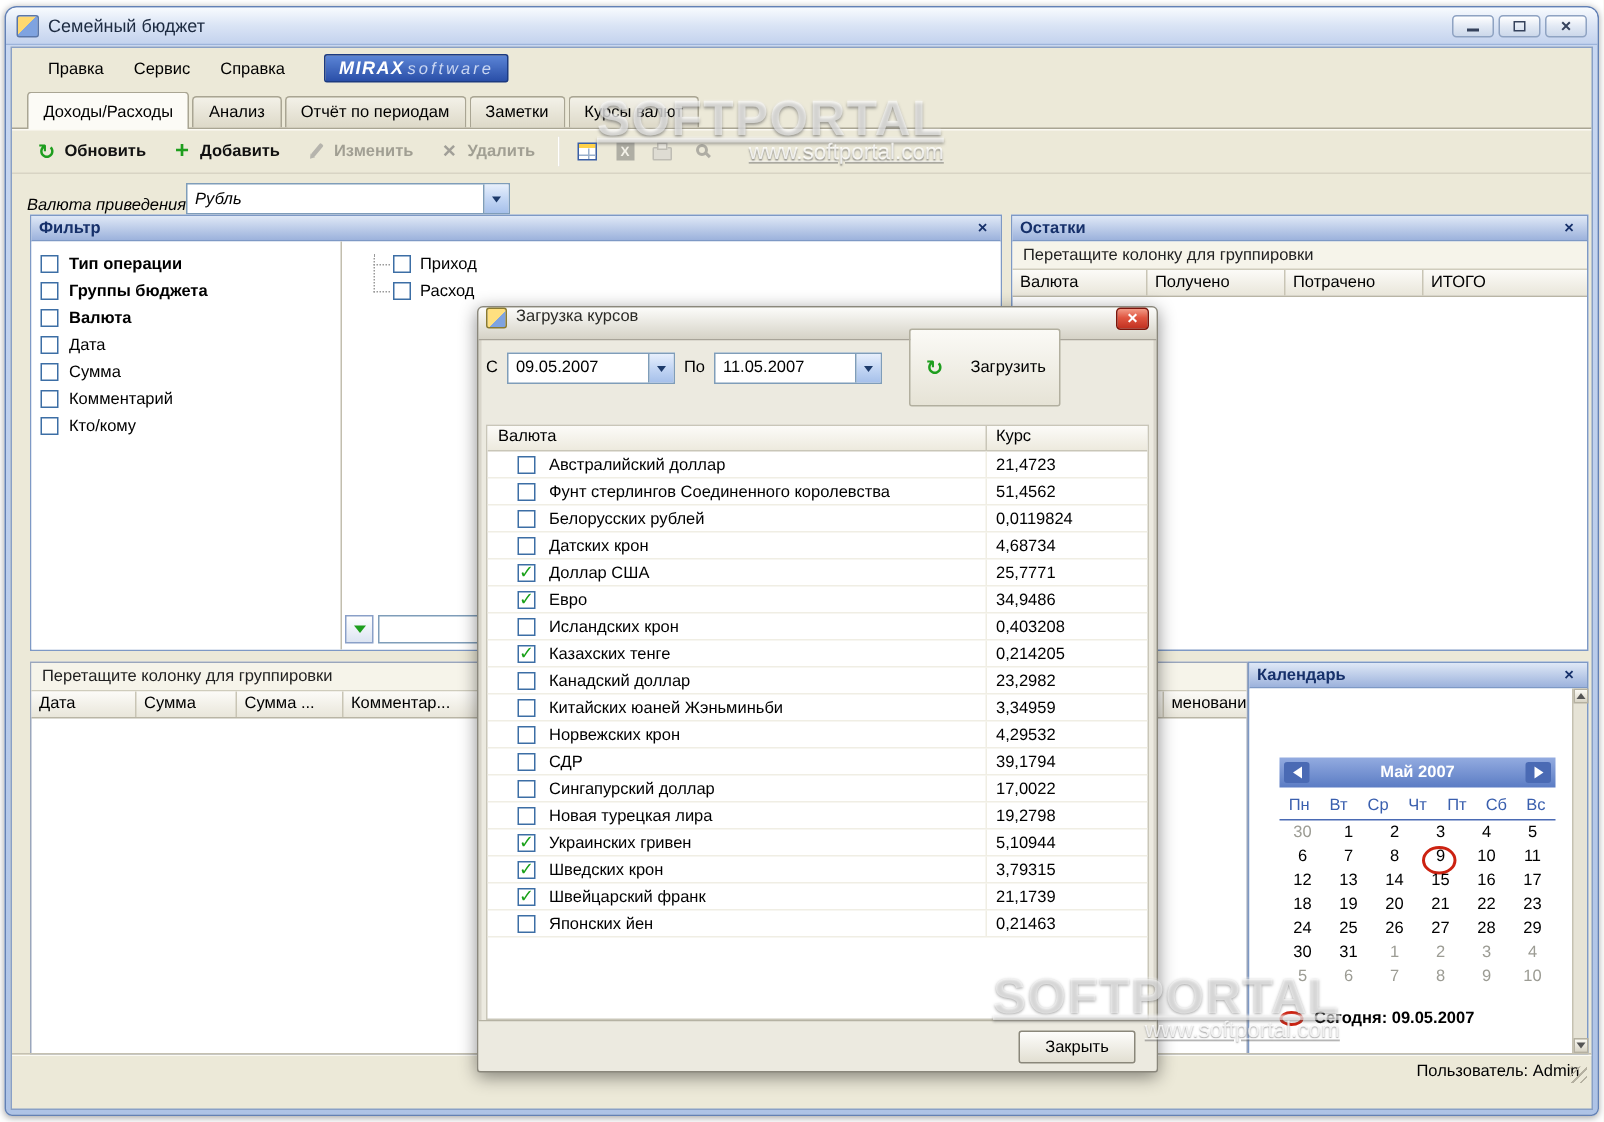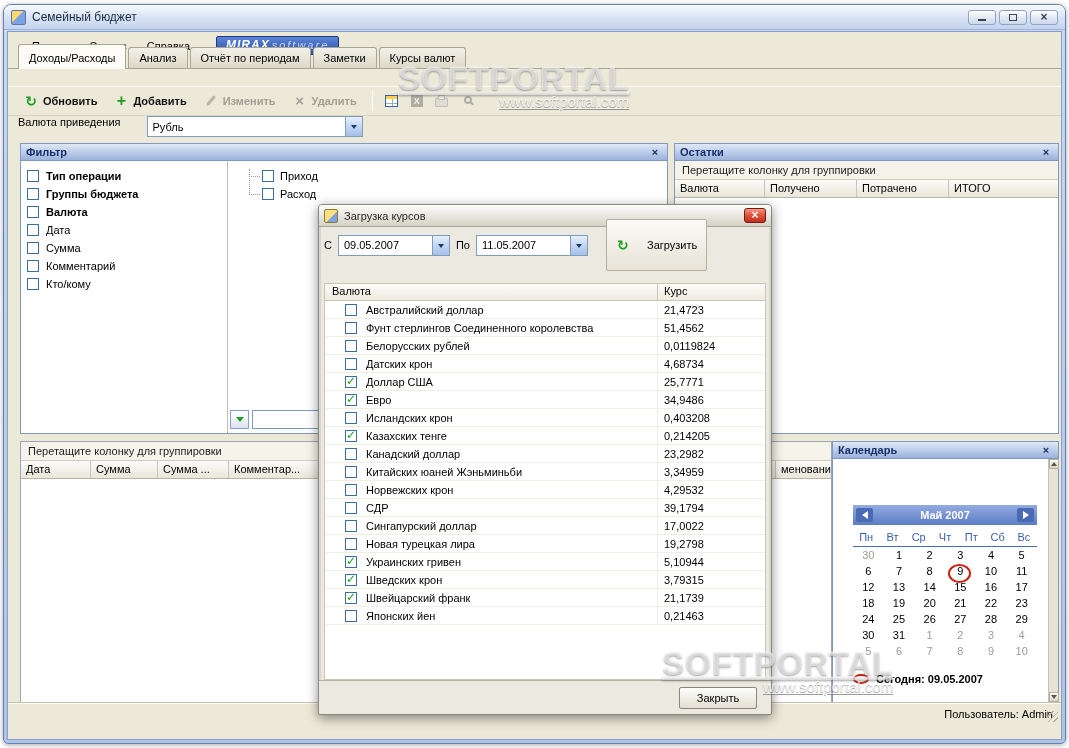--- a/index.html
+++ b/index.html
@@ -25,21 +25,21 @@
 
   
   .menubar{position:absolute;left:0;top:0;right:0;height:27px;display:flex;align-items:center;padding-left:14px;}
   .menu-item{padding:4px 10px;}
   .logo{margin-left:16px;display:flex;align-items:baseline;height:19px;padding:1px 9px;
     background:linear-gradient(#5c85d6,#2a4fa8);border:1px solid #1c3a80;border-radius:2px;}
   .logo .p1{color:#fff;font-weight:bold;font-style:italic;font-size:12px;letter-spacing:1px;}
   .logo .p2{color:#c9d6f2;font-size:11px;font-style:italic;letter-spacing:2px;margin-left:2px;}
 
   
-  .tabbar{position:absolute;left:0;top:10px;right:0;height:27px;display:flex;align-items:flex-end;padding-left:10px;border-bottom:1px solid #a9a593;}
+  .tabbar{position:absolute;left:0;top:27px;right:0;height:27px;display:flex;align-items:flex-end;padding-left:10px;border-bottom:1px solid #a9a593;}
   .tab{padding:4px 10px 3px;margin-right:2px;background:linear-gradient(#f3f1e8,#ddd9c8);
     border:1px solid #a9a593;border-bottom:none;border-radius:3px 3px 0 0;height:21px;white-space:nowrap;}
   .tab.active{background:#fcfbf6;height:25px;padding-top:7px;position:relative;z-index:2;margin-bottom:-1px;}
 
   
   .toolbar{position:absolute;left:0;top:54px;right:0;height:30px;display:flex;align-items:center;gap:1px;padding-left:8px;
     border-bottom:1px solid #d8d4c4;box-shadow:inset 0 1px 0 #fbfaf3;}
   .tbtn{display:flex;align-items:center;gap:5px;padding:4px 8px;}
   .tbtn .lbl{font-weight:bold;color:#111;}
   .tbtn.disabled .lbl{color:#a19f93;}
@@ -58,21 +58,21 @@
   .tbl-ico::before{content:"";position:absolute;left:6px;top:3px;bottom:0;width:1px;background:#9ab0cc;}
   .tbl-ico::after{content:"";position:absolute;left:0;right:0;top:7px;height:1px;background:#9ab0cc;}
   .xls-ico{width:12px;height:12px;background:#2e7d32;color:#fff;font-size:9px;font-weight:bold;display:flex;align-items:center;justify-content:center;}
   .xls-ico::before{content:"X";}
   .prn-ico{width:13px;height:9px;background:#cfcfc7;border:1px solid #8a8a82;position:relative;border-radius:1px;margin-top:3px;}
   .prn-ico::before{content:"";position:absolute;top:-4px;left:2px;right:2px;height:3px;background:#e8e8e2;border:1px solid #8a8a82;}
   .mag-ico{width:8px;height:8px;border:2px solid #666;border-radius:50%;position:relative;margin:-2px -2px 0 0;}
   .mag-ico::after{content:"";position:absolute;width:5px;height:2px;background:#666;transform:rotate(45deg);right:-4px;bottom:-2px;}
 
   
-  .currency-row{position:absolute;left:0;top:84px;right:0;height:27px;display:flex;align-items:flex-start;padding-left:10px;gap:26px;}
+  .currency-row{position:absolute;left:0;top:84px;right:0;height:27px;display:flex;align-items:flex-end;padding-left:10px;gap:0;font-style:italic;}
   .combo{display:flex;border:1px solid #7f9db9;background:#fff;height:21px;align-items:stretch;}
   .combo .val{flex:1;display:flex;align-items:center;padding:0 5px;overflow:hidden;white-space:nowrap;}
   .combo .drop{width:17px;border-left:1px solid #7f9db9;background:linear-gradient(#e7effc,#c3d6f4 50%,#a6c0ea);
     display:flex;align-items:center;justify-content:center;}
   .combo .drop::before{content:"";width:0;height:0;border:3px solid transparent;border-top:4px solid #1c3a6a;margin-top:4px;}
   .currency-row .combo{width:216px;}
 
   
   .panel{position:absolute;border:1px solid #7e99c5;background:#fff;}
   .panel-hdr{height:17px;background:linear-gradient(#dfe8f6,#9cb2dc);display:flex;align-items:center;padding:0 5px;border-bottom:1px solid #7e99c5;}
@@ -140,21 +140,21 @@
   
   .statusbar{position:absolute;left:0;right:0;bottom:14px;height:23px;border-top:1px solid #c5c1b1;box-shadow:inset 0 1px 0 #fbfaf3;
     display:flex;align-items:center;justify-content:flex-end;padding-right:8px;}
   .grip{position:absolute;right:3px;bottom:3px;width:11px;height:11px;
     background:repeating-linear-gradient(135deg,#b5b1a1 0 1px,transparent 1px 4px);}
 
   
   .dialog{position:absolute;left:318px;top:204px;width:454px;height:511px;z-index:40;background:#eceae0;
     border:1px solid #8a877c;border-radius:4px 4px 2px 2px;
     box-shadow:0 3px 12px rgba(0,0,0,.45), inset 0 0 0 2px #d8d5ca;}
-  .dlg-titlebar{height:22px;display:flex;align-items:center;gap:6px;padding:0 5px;
+  .dlg-titlebar{height:22px;display:flex;align-items:flex-start;gap:6px;padding:0 5px;
     background:linear-gradient(#fcfcfa,#d5d2c6);border-bottom:1px solid #a8a499;border-radius:3px 3px 0 0;}
   .dlg-ico{width:14px;height:14px;border:1px solid #8a7a30;border-radius:2px;flex:none;
     background:linear-gradient(135deg,#ffe080 0 55%,#7fa3e0 55%);}
   .dlg-title{flex:1;color:#2a2a26;}
   .dlg-close{width:22px;height:15px;border:1px solid #7c150b;border-radius:3px;color:#fff;
     background:linear-gradient(#f29a86,#e05540 45%,#c03020);display:flex;align-items:center;justify-content:center;}
   .dlg-close::before{content:"×";font-weight:bold;font-size:12px;line-height:1;margin-top:-2px;}
   .dlg-daterow{position:absolute;left:5px;top:28px;right:5px;height:24px;display:flex;align-items:center;gap:6px;}
   .dlg-daterow .combo{width:112px;}
   .dlg-load{display:flex;align-items:center;gap:17px;padding:18px 9px;margin-left:12px;border:1px solid #b2af9f;

